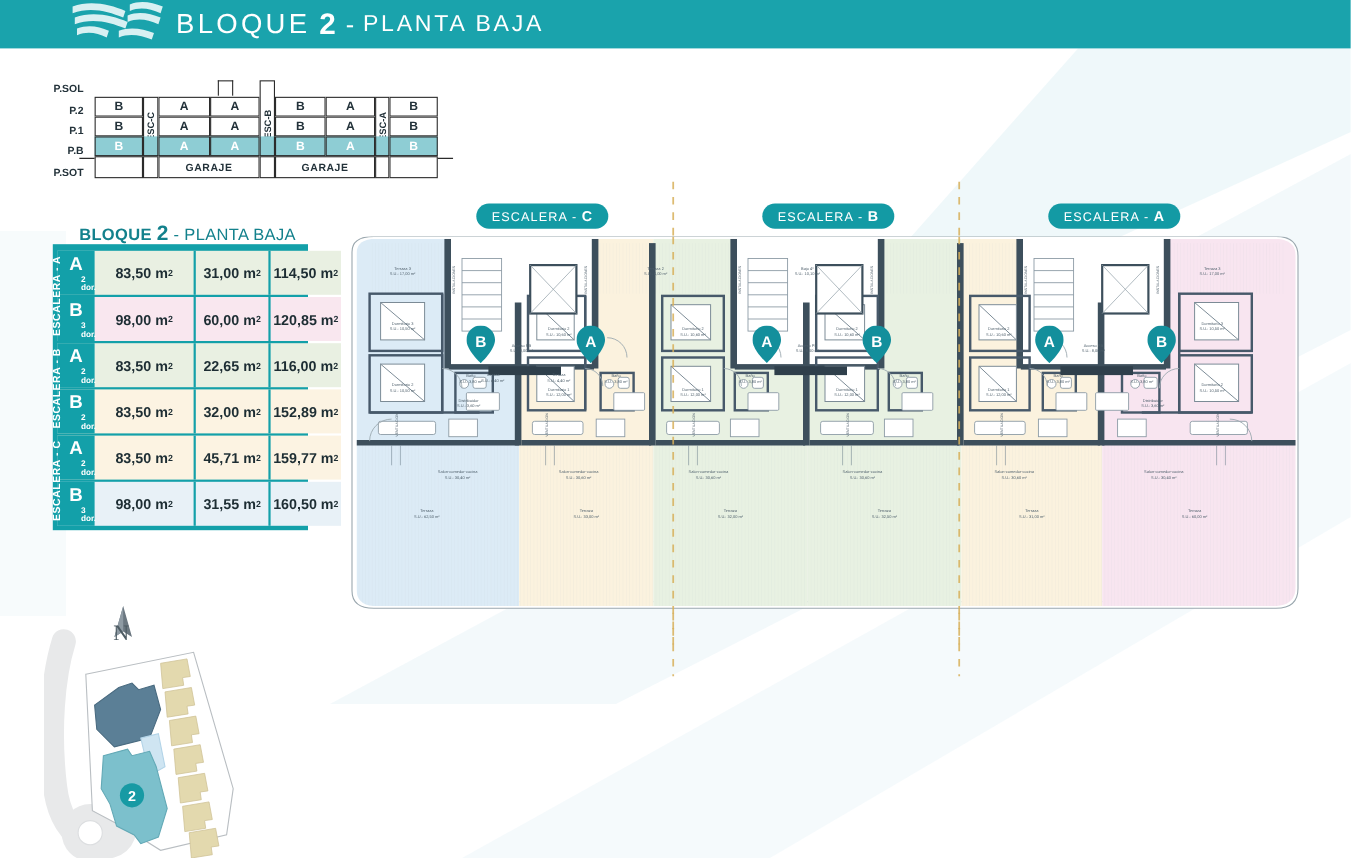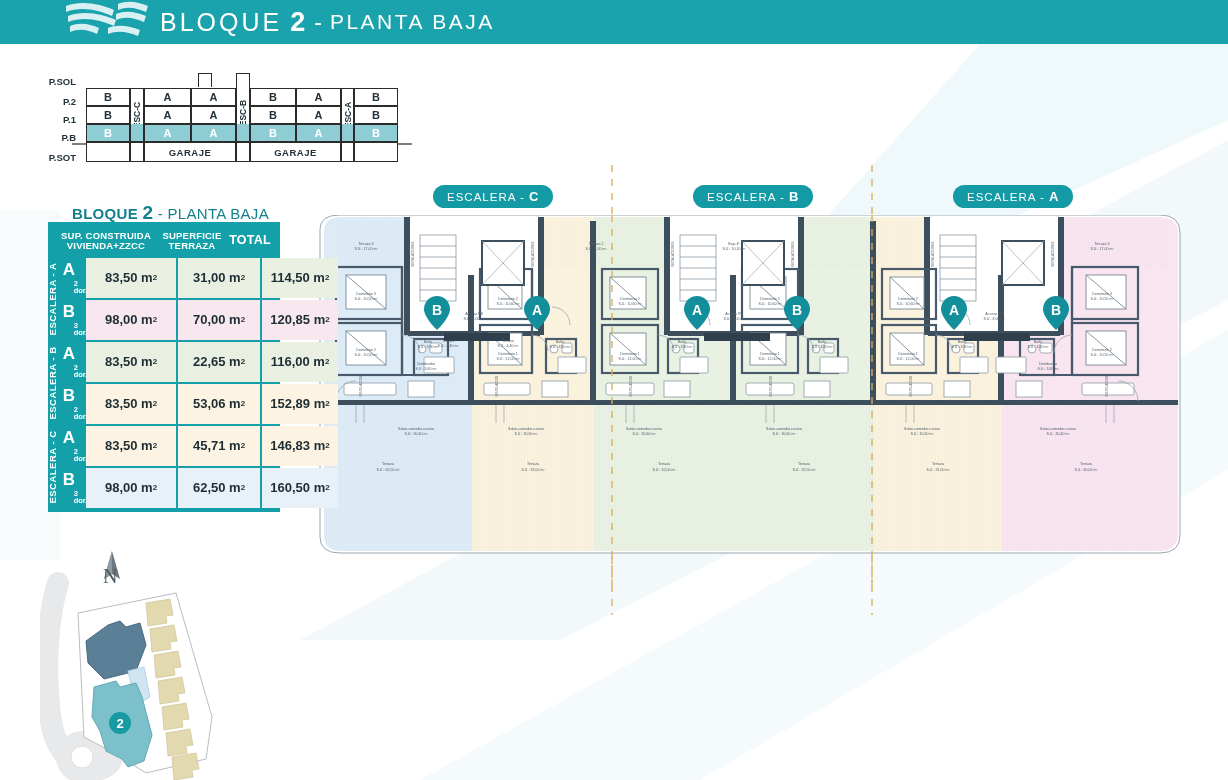--- a/index.html
+++ b/index.html
@@ -95,22 +95,22 @@
   }
   .st-type .tl { font-size:17px; font-weight:700; }
   .st-type .td { font-size:7.5px; font-weight:700; margin-top:2px;padding-left:23px; }
   .st-val {
     display:flex; align-items:center; justify-content:center;
     font-size:13px; font-weight:700; color:#1d2d33;
     border-right:2px solid #13a0a9;
   }
   .st-val sup { font-size:8px; }
   .st-v1 { width:92px; }
-  .st-v2 { width:84px; }
-  .st-v3 { width:76px; border-right:none; }
+  .st-v2 { width:68px; }
+  .st-v3 { width:64px; border-right:none; }
 
   
   .esc-pill {
     position:absolute; z-index:6; background:#139aa4; color:#fff;
     border-radius:14px; padding:4px 14px; font-size:11.5px;
     letter-spacing:1px; white-space:nowrap;
   }
   .esc-pill b { font-size:13px; }
 
   
@@ -224,31 +224,20 @@
 </div>
 
 <div id="table-title">
   <span class="b1">BLOQUE</span>
   <span class="n">2</span>
   <span>-</span>
   <span class="b2">PLANTA BAJA</span>
 </div>
 
 <div id="surface-table">
-  <div class="st-head">
-    <div class="st-h1">
-      <div>SUP. CONSTRUIDA</div>
-      <div>VIVIENDA+ZZCC</div>
-    </div>
-    <div class="st-h2">
-      <div>SUPERFICIE</div>
-      <div>TERRAZA</div>
-    </div>
-    <div class="st-h3">TOTAL</div>
-  </div>
 
   <div class="st-group">
     <div class="st-escbar">
       <span>ESCALERA - A</span>
     </div>
     <div class="st-rows">
       <div class="st-row" style="background:#e9f0e2;">
         <div class="st-type">
           <span class="tl">A</span>
           <span class="td">2 dor.</span>
@@ -269,21 +258,21 @@
       <div class="st-row" style="background:#f9e7ef;">
         <div class="st-type">
           <span class="tl">B</span>
           <span class="td">3 dor.</span>
         </div>
         <div class="st-val st-v1">
             <span>98,00 m</span>
             <sup>2</sup>
           </div>
         <div class="st-val st-v2">
-            <span>70,00 m</span>
+            <span>60,00 m</span>
             <sup>2</sup>
           </div>
         <div class="st-val st-v3">
             <span>120,85 m</span>
             <sup>2</sup>
           </div>
       </div>
     </div>
   </div>
 
@@ -313,21 +302,21 @@
       <div class="st-row" style="background:#fcf3e2;">
         <div class="st-type">
           <span class="tl">B</span>
           <span class="td">2 dor.</span>
         </div>
         <div class="st-val st-v1">
             <span>83,50 m</span>
             <sup>2</sup>
           </div>
         <div class="st-val st-v2">
-            <span>53,06 m</span>
+            <span>32,00 m</span>
             <sup>2</sup>
           </div>
         <div class="st-val st-v3">
             <span>152,89 m</span>
             <sup>2</sup>
           </div>
       </div>
     </div>
   </div>
 
@@ -343,35 +332,35 @@
         </div>
         <div class="st-val st-v1">
             <span>83,50 m</span>
             <sup>2</sup>
           </div>
         <div class="st-val st-v2">
             <span>45,71 m</span>
             <sup>2</sup>
           </div>
         <div class="st-val st-v3">
-            <span>146,83 m</span>
+            <span>159,77 m</span>
             <sup>2</sup>
           </div>
       </div>
       <div class="st-row" style="background:#e8f1f7;">
         <div class="st-type">
           <span class="tl">B</span>
           <span class="td">3 dor.</span>
         </div>
         <div class="st-val st-v1">
             <span>98,00 m</span>
             <sup>2</sup>
           </div>
         <div class="st-val st-v2">
-            <span>62,50 m</span>
+            <span>31,55 m</span>
             <sup>2</sup>
           </div>
         <div class="st-val st-v3">
             <span>160,50 m</span>
             <sup>2</sup>
           </div>
       </div>
     </div>
   </div>
 </div>

